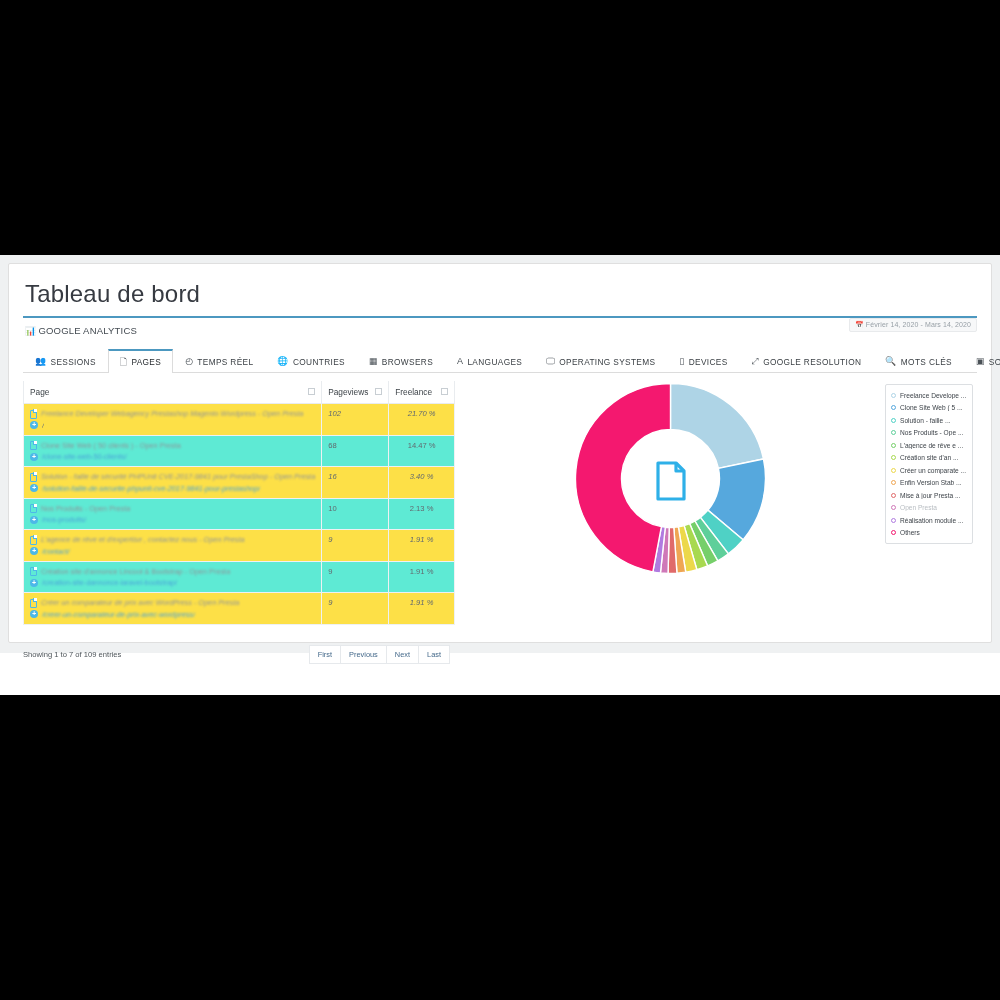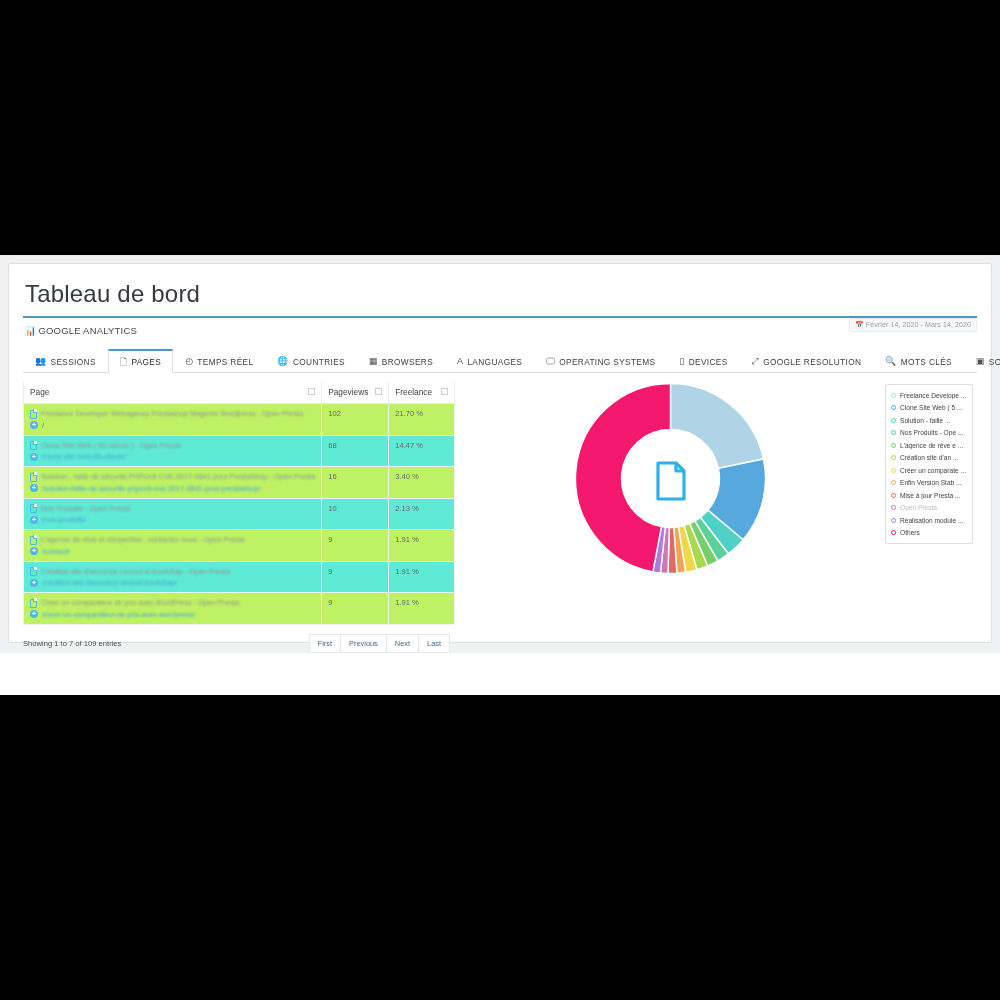--- a/index.html
+++ b/index.html
@@ -158,25 +158,25 @@
     position: relative;
   }
   table.datatable td {
     border: 1px solid #eef1f3;
     padding: 5px 6px;
     vertical-align: top;
     color: #62696f;
     font-size: 7.6px;
     height: 28px;
   }
-  tr.odd td { background: #bef264; }
+  tr.odd td { background: #fde047; font-style: italic; }
   tr.even td { background: #5eead4; }
   .col-page { width: 295px; }
   .col-views { width: 97px; }
-  .col-pct { width: 100px; }
+  .col-pct { width: 100px; text-align: center; }
   .hdr-check {
     position: absolute;
     right: 6px; top: 7px;
     width: 7px; height: 7px;
     border: 1px solid #c8ced3;
     background: #fff;
     cursor: pointer;
   }
   .pagecell { display: flex; flex-direction: column; gap: 2px; }
   .pagecell-line { display: flex; align-items: flex-start; gap: 4px; }
@@ -224,21 +224,21 @@
     font-size: 7.3px;
     line-height: 9px;
     white-space: nowrap;
     overflow: hidden;
   }
   .page-url-txt.plain { filter: none; color: #6a7178; }
   
   .tfooter {
     display: flex;
     align-items: center;
-    margin-top: 9px;
+    margin-top: 20px;
   }
   .showing-info {
     font-size: 7.6px;
     color: #4d5459;
   }
   .pager {
     margin-left: auto;
     display: flex;
     margin-right: 5px;
   }

